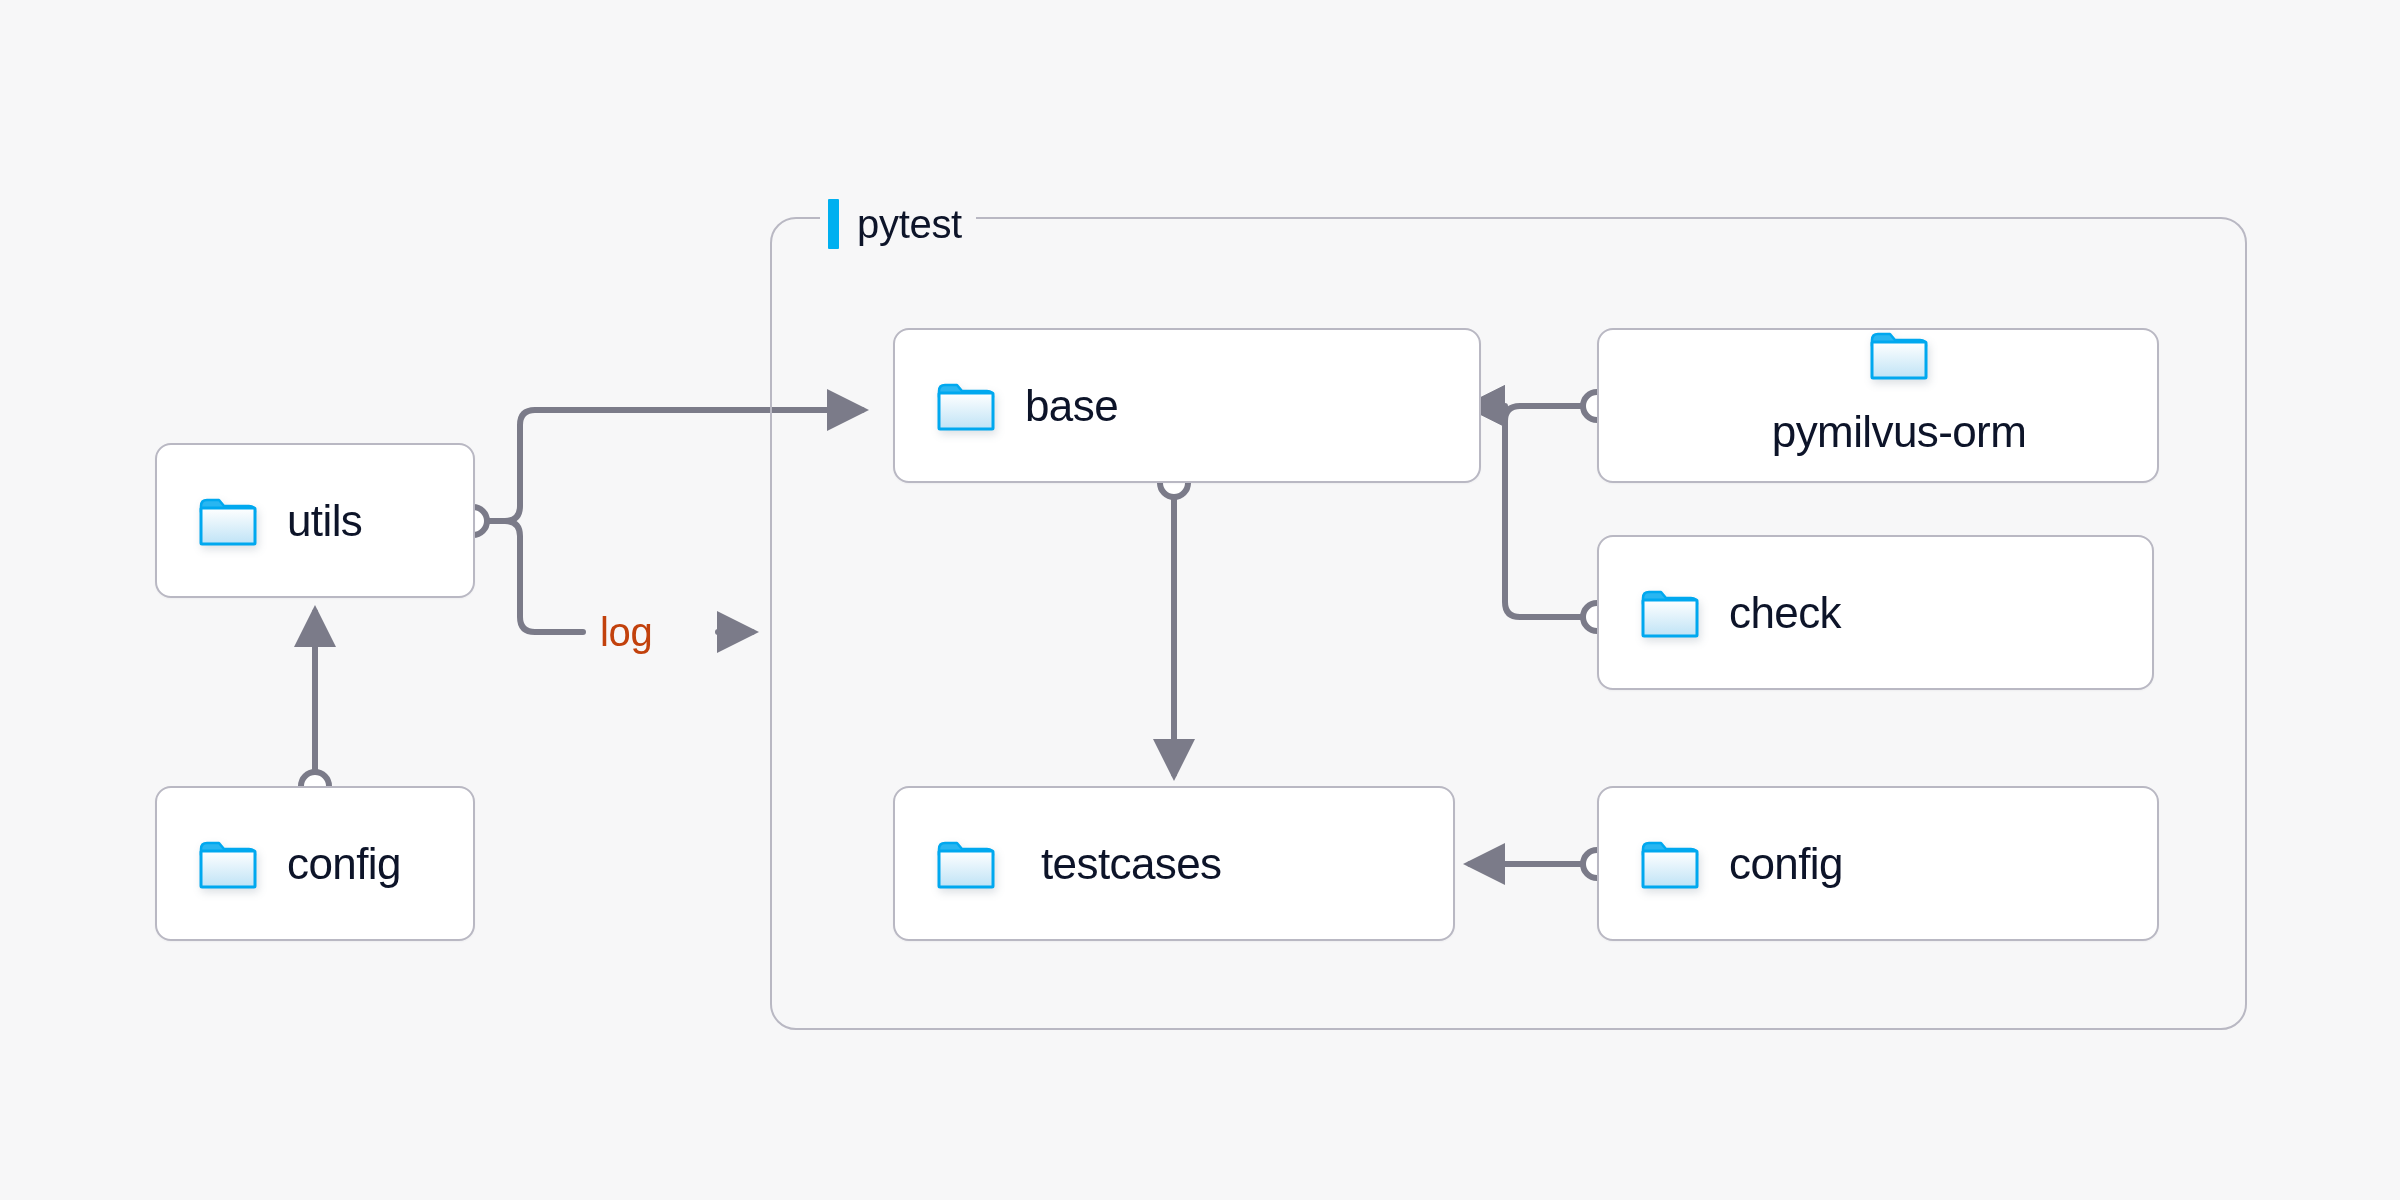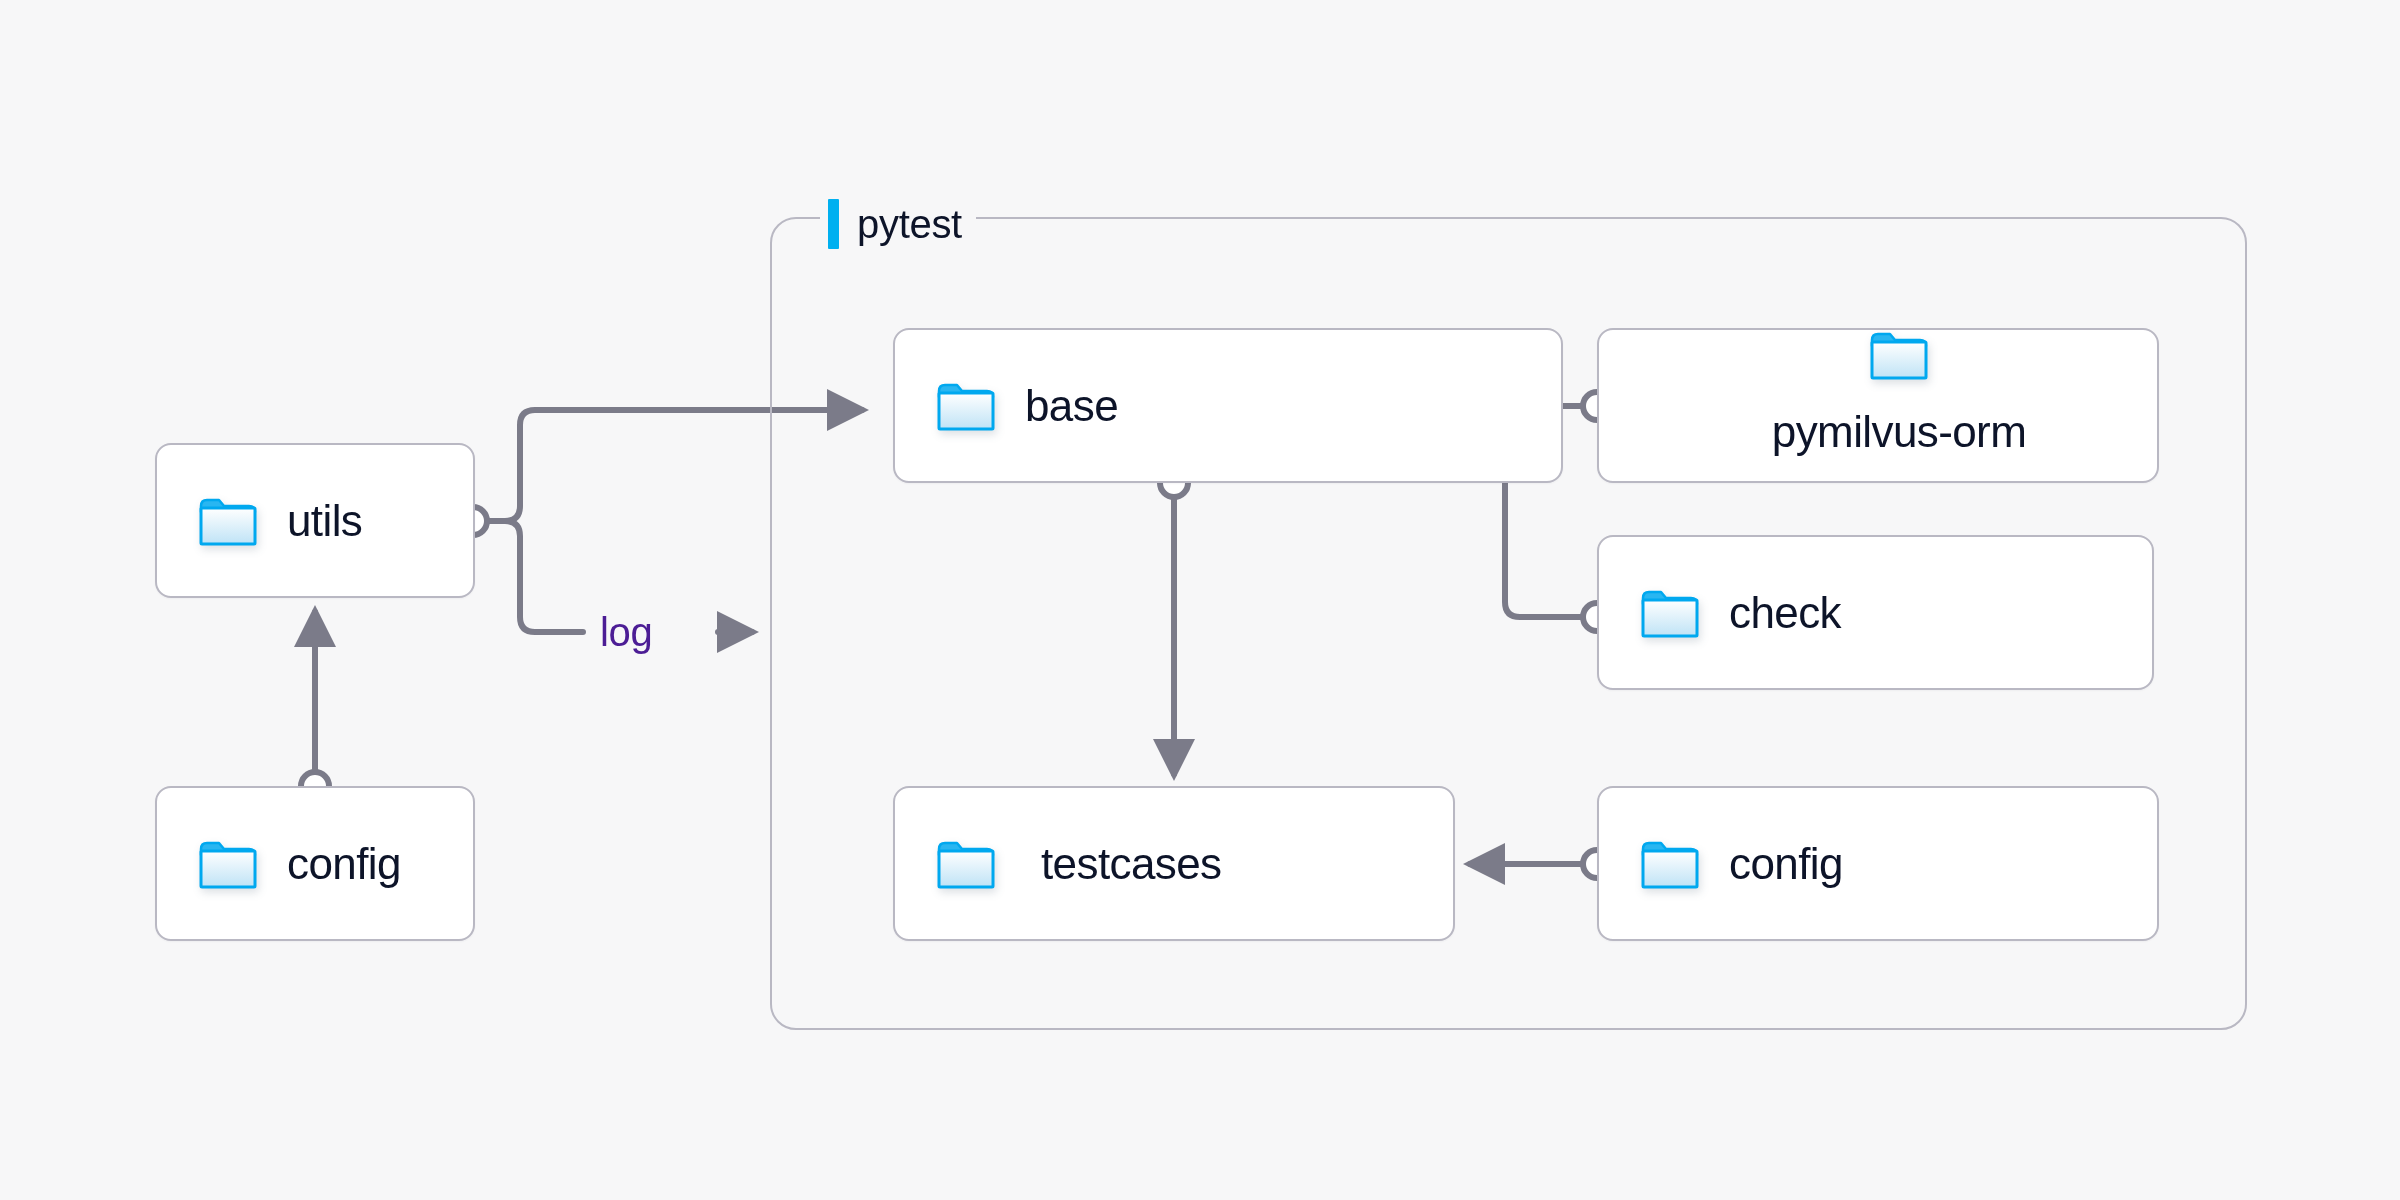--- a/index.html
+++ b/index.html
@@ -75,21 +75,21 @@
   .node-label {
     font-size: 44px;
     color: #0d1429;
     letter-spacing: -0.6px;
     white-space: nowrap;
     line-height: 1;
   }
   .edge-label {
     position: absolute;
     font-size: 40px;
-    color: #4c1d95;
+    color: #c2410c;
     letter-spacing: -0.3px;
     white-space: nowrap;
     line-height: 1;
   }
 </style>
 </head>
 <body>
 
 <div id="stage">
 
@@ -154,21 +154,21 @@
   <div class="node" style="left:155px; top:786px; width:320px; height:155px;">
     <span class="folder-icon">
       <svg viewBox="0 0 58 50" width="58" height="50">
         <path d="M2 10 Q2 4 8 4 L20 4 L25 10 L50 10 Q56 10 56 16 L56 16 L2 16 Z" fill="#29b6f1" stroke="#00a8ef" stroke-width="2.5" stroke-linejoin="round"></path>
         <rect x="2" y="12" width="54" height="36" rx="1" fill="url(#folderGrad)" stroke="#00a8ef" stroke-width="3"></rect>
       </svg>
     </span>
     <span class="node-label">config</span>
   </div>
 
-  <div class="node" style="left:893px; top:328px; width:670px; height:155px;">
+  <div class="node" style="left:893px; top:328px; width:588px; height:155px;">
     <span class="folder-icon">
       <svg viewBox="0 0 58 50" width="58" height="50">
         <path d="M2 10 Q2 4 8 4 L20 4 L25 10 L50 10 Q56 10 56 16 L56 16 L2 16 Z" fill="#29b6f1" stroke="#00a8ef" stroke-width="2.5" stroke-linejoin="round"></path>
         <rect x="2" y="12" width="54" height="36" rx="1" fill="url(#folderGrad)" stroke="#00a8ef" stroke-width="3"></rect>
       </svg>
     </span>
     <span class="node-label">base</span>
   </div>
 
   <div class="node" style="left:893px; top:786px; width:562px; height:155px;gap:46px;">

